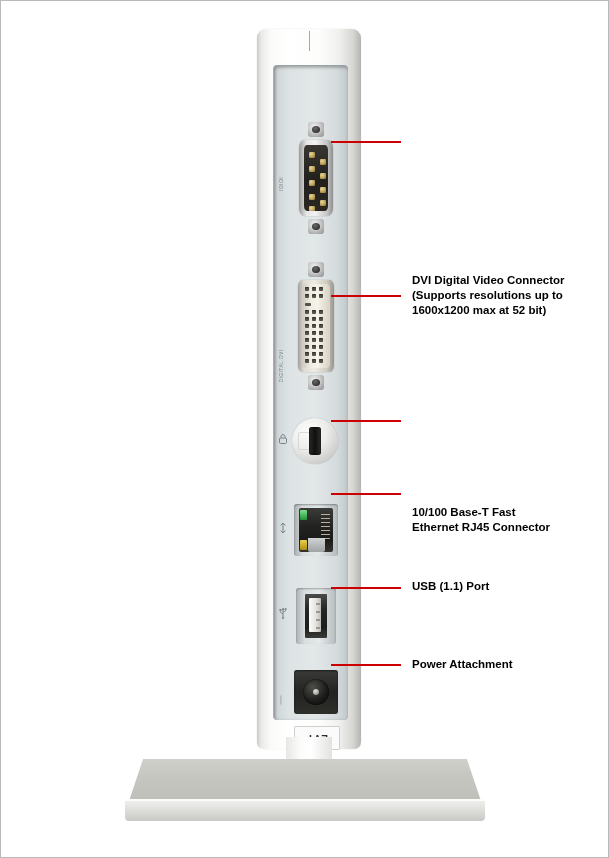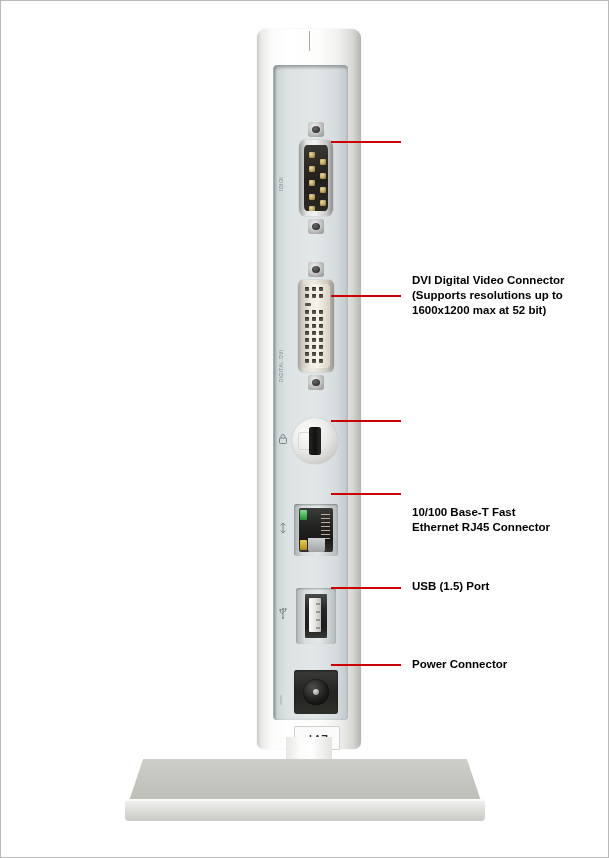--- a/index.html
+++ b/index.html
@@ -427,18 +427,18 @@
 (Supports resolutions up to
 1600x1200 max at 52 bit)</div>
 
   <div class="leader" style="left:330px; top:419px; width:70px;"></div>
 
   <div class="leader" style="left:330px; top:492px; width:70px;"></div>
   <div class="callout" style="left:411px; top:478px;margin-top:26px;">10/100 Base-T Fast
 Ethernet RJ45 Connector</div>
 
   <div class="leader" style="left:330px; top:586px; width:70px;"></div>
-  <div class="callout" style="left:411px; top:578px;">USB (1.5) Port</div>
+  <div class="callout" style="left:411px; top:578px;">USB (1.1) Port</div>
 
   <div class="leader" style="left:330px; top:663px; width:70px;"></div>
-  <div class="callout" style="left:411px; top:656px;">Power Connector</div>
+  <div class="callout" style="left:411px; top:656px;">Power Attachment</div>
 
 </div>
 
 </body></html>

